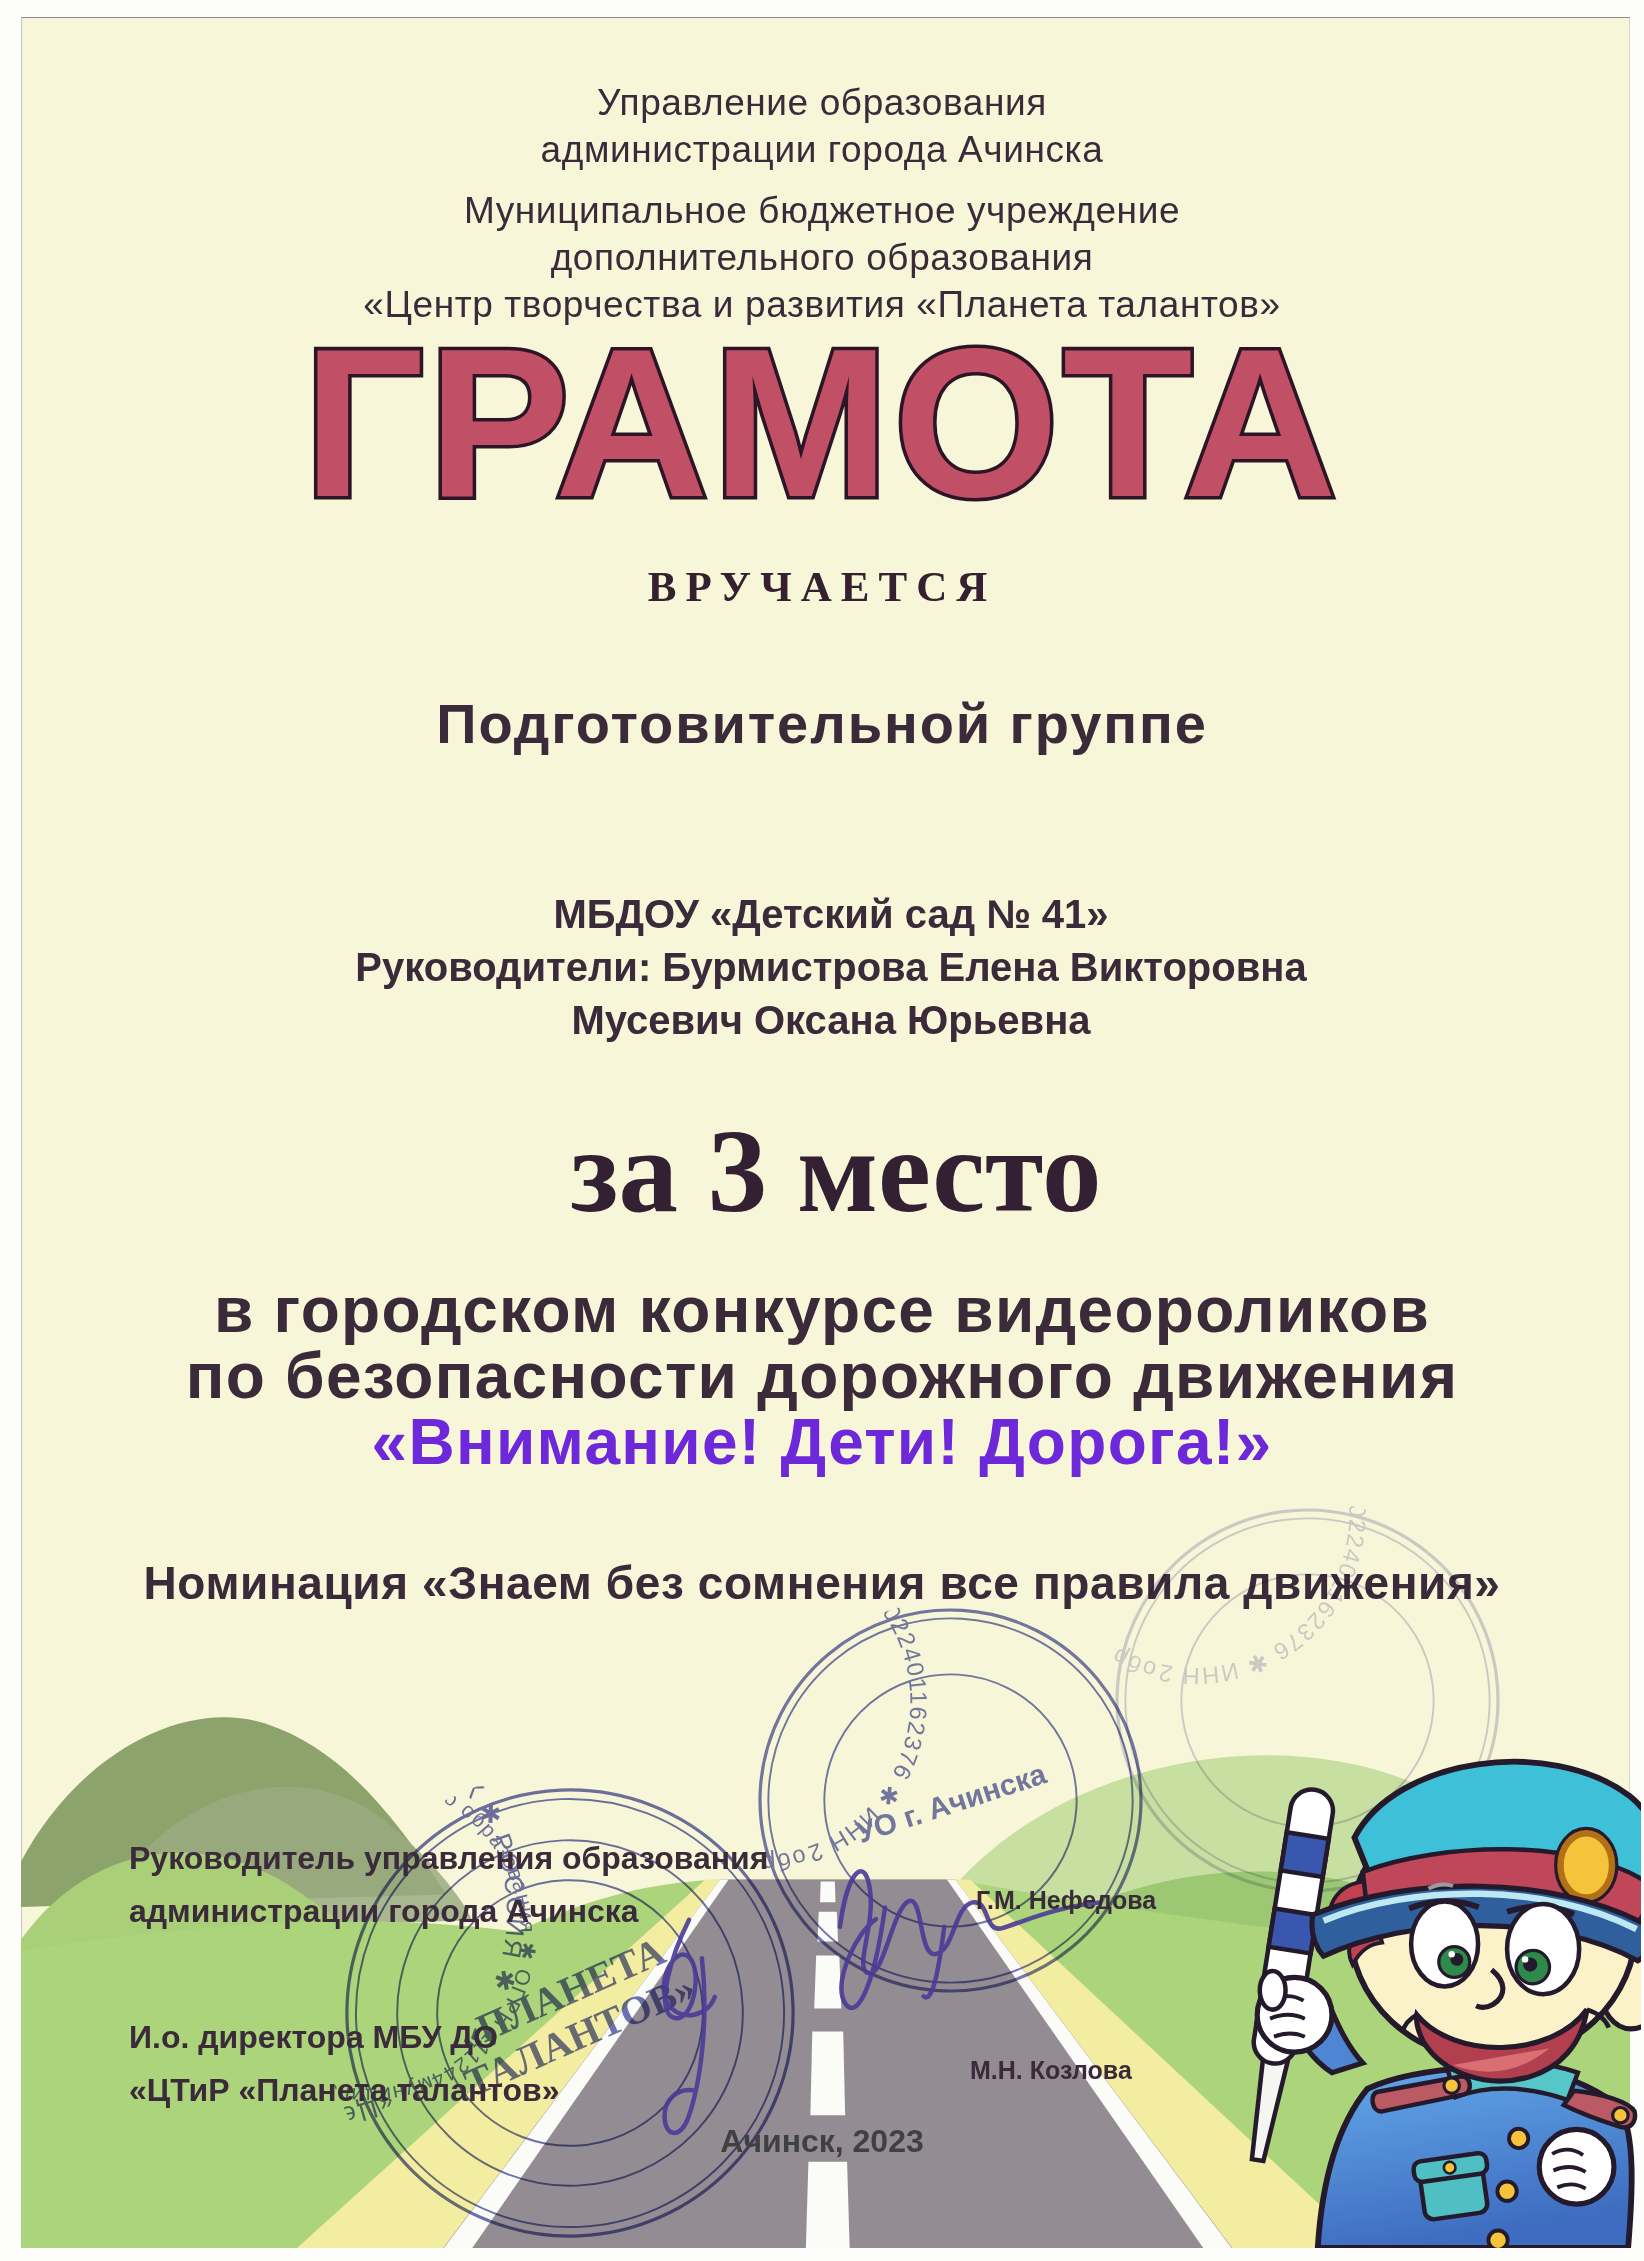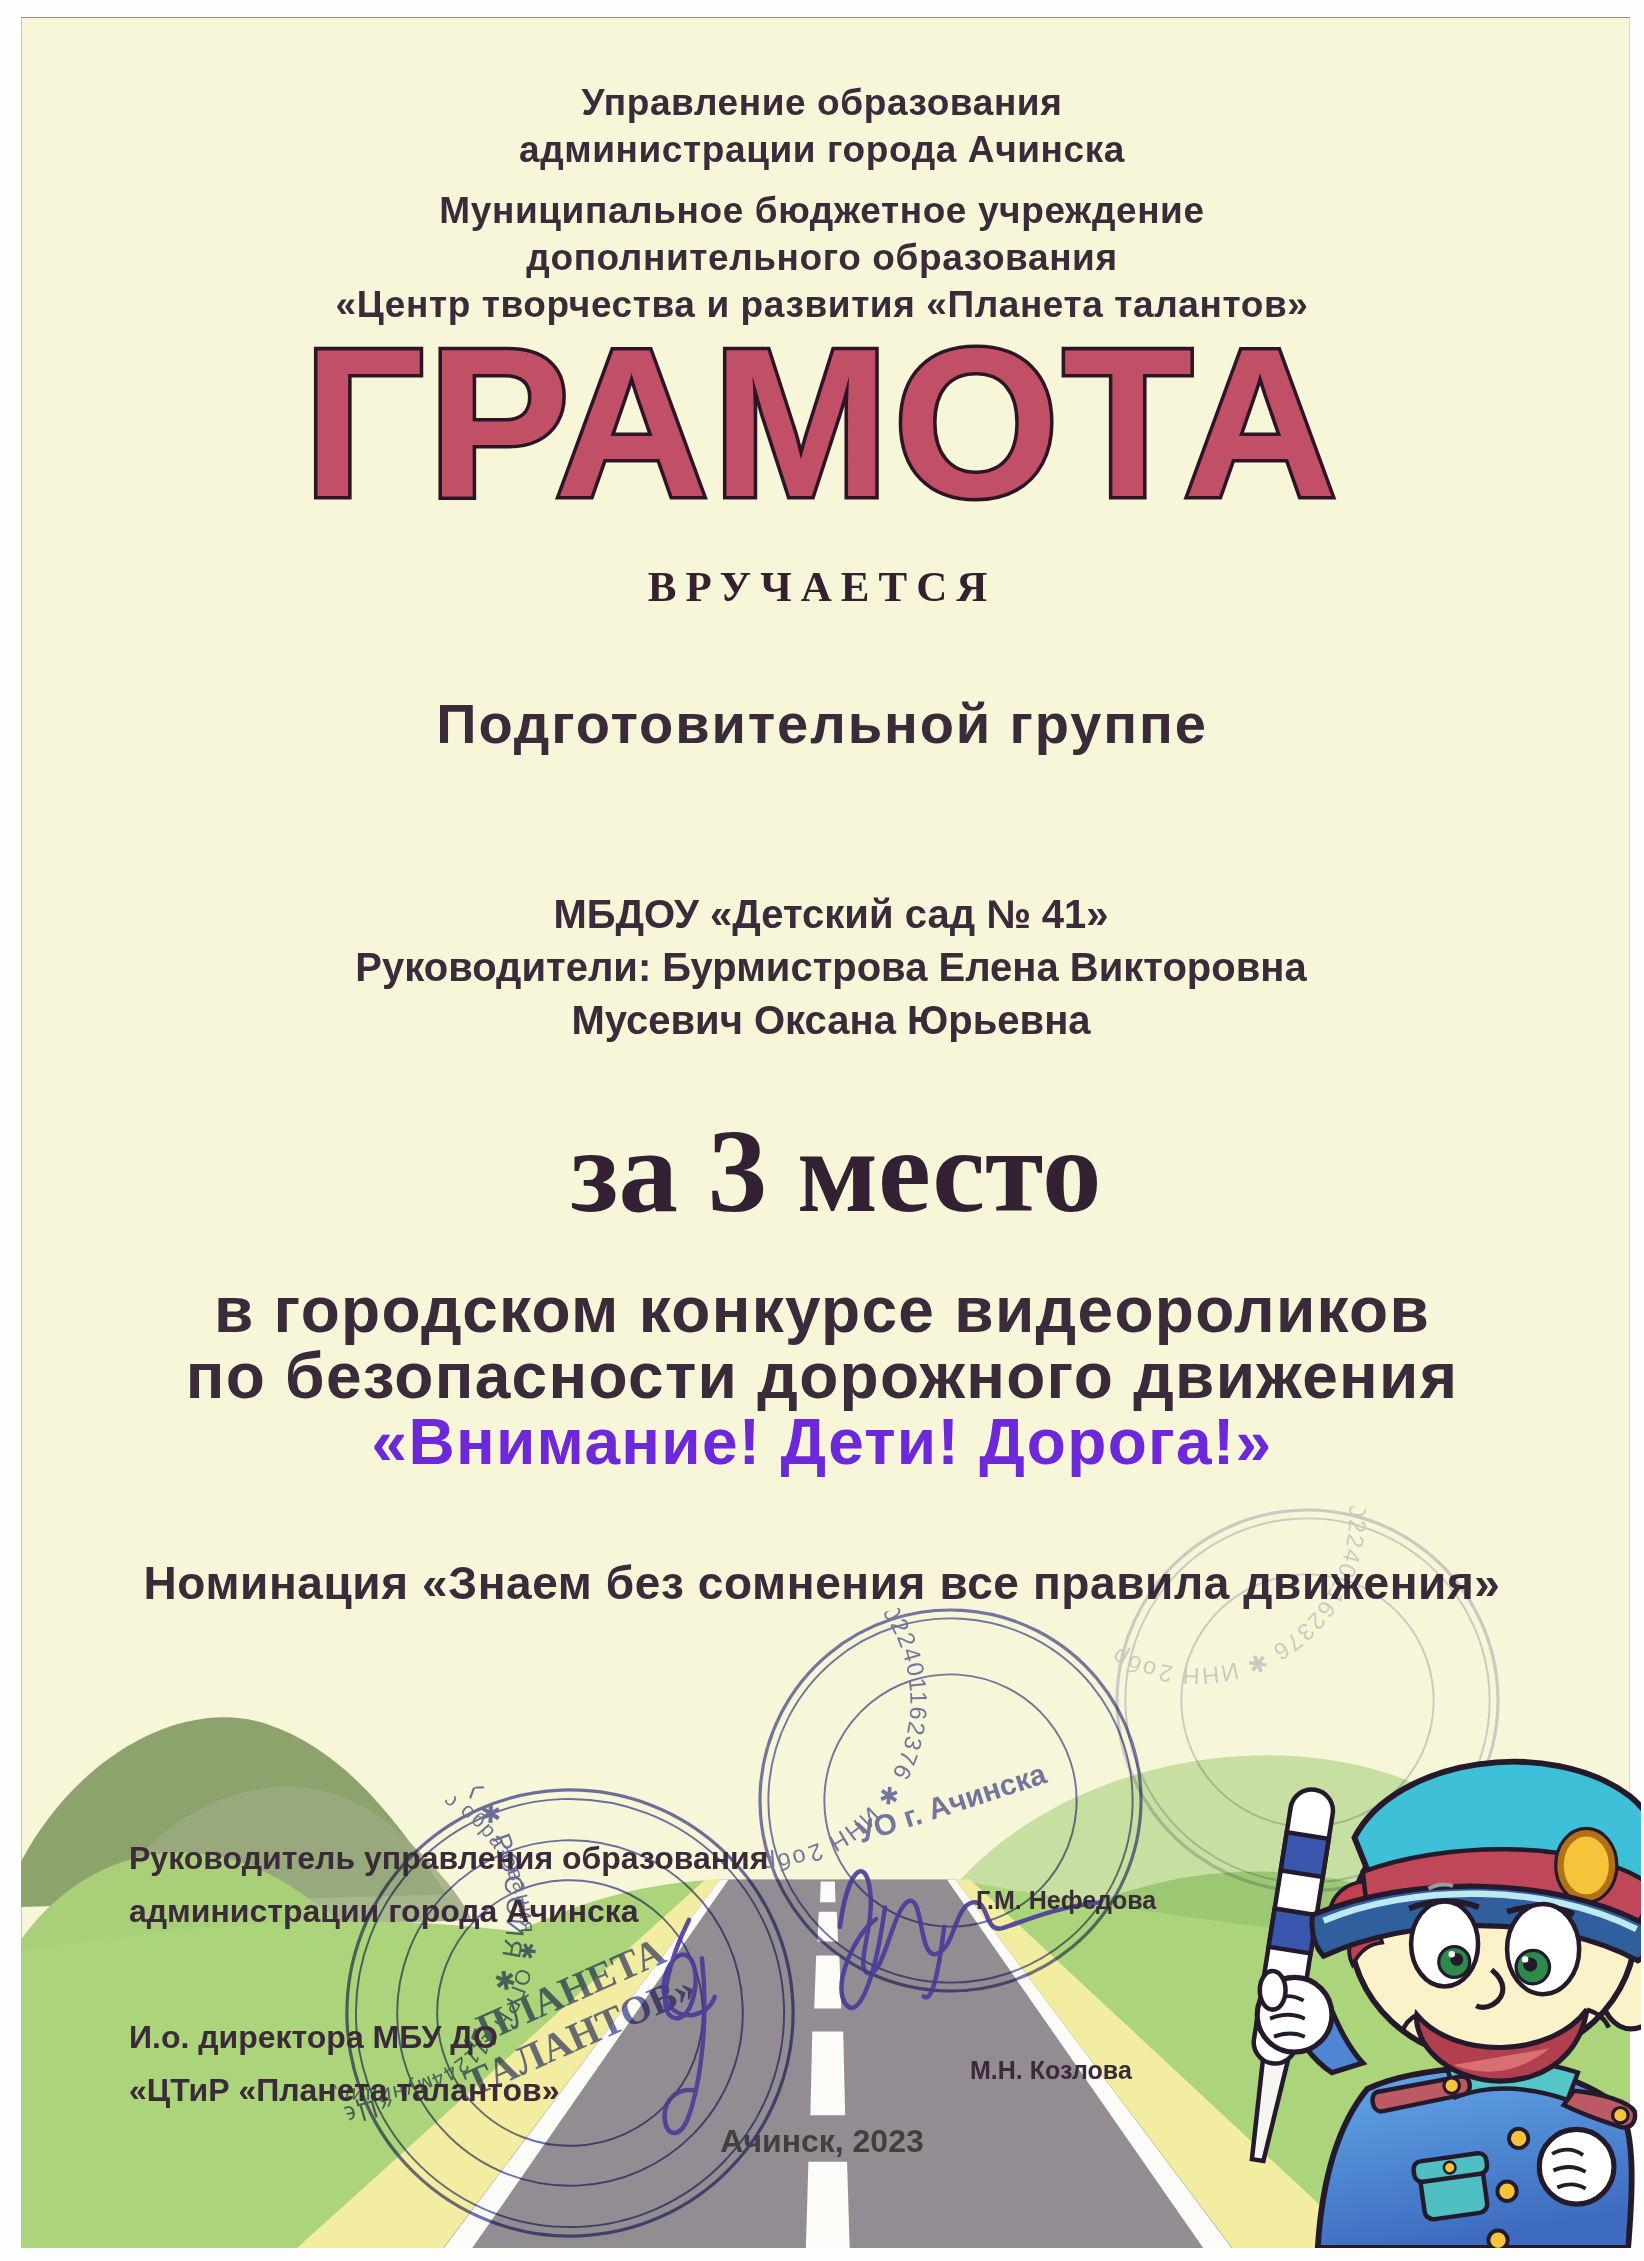--- a/index.html
+++ b/index.html
@@ -3,21 +3,21 @@
 <meta charset="utf-8">
 <style>
   html,body{margin:0;padding:0;background:#f4f4f2;}
   .page{position:relative;width:1644px;height:2261px;background:#fdfdfc;overflow:hidden;
         font-family:"Liberation Sans",sans-serif;}
   .sheet{position:absolute;left:20.6px;top:17px;right:14px;bottom:13px;background:#f8f6d8;
          border-top:1.9px solid #8d8d8d;border-left:0.6px solid #c8c8c2;border-right:0.6px solid #d8d8d0;}
   .abs{position:absolute;}
   .ctr{left:0;right:0;text-align:center;}
   .dark{color:#3b2a3a;}
-  .hdr{font-size:37px;font-weight:bold;line-height:47px;letter-spacing:0.6px;}
+  .hdr{font-size:37px;font-weight:normal;line-height:47px;letter-spacing:0.6px;}
   .title-svg{left:0;right:0;top:303px;height:222px;width:100%;}
   .subtitle{top:562px;font-family:"Liberation Serif",serif;font-size:43px;font-weight:bold;
             letter-spacing:9px;color:#35202f;}
   .group{top:691px;font-size:56px;font-weight:bold;letter-spacing:1.9px;color:#3b2a3a;}
   .school{font-size:40px;font-weight:bold;line-height:53px;}
   .place{top:1103px;font-family:"Liberation Serif",serif;font-size:119px;font-weight:bold;color:#332032;padding-left:28px;}
   .contest{font-size:64px;font-weight:bold;line-height:66px;letter-spacing:1.3px;}
   .contest-red{color:#6d28d9;}
   .nomination{top:1556px;font-size:46px;font-weight:bold;letter-spacing:0.6px;}
   .sig-role{font-size:32px;font-weight:bold;line-height:53px;color:#3b2a3a;}

